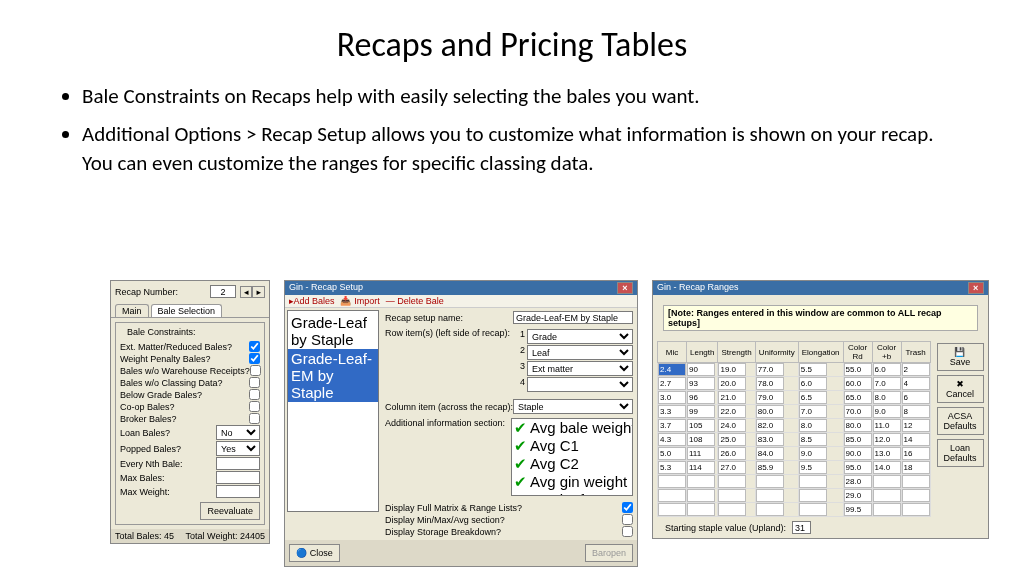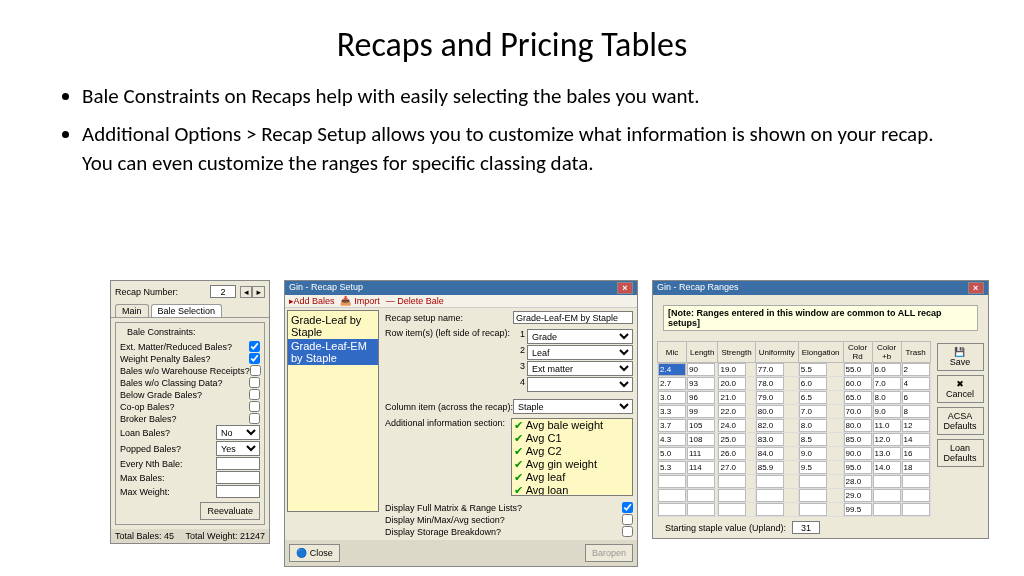--- a/index.html
+++ b/index.html
@@ -15,21 +15,21 @@
 .row{display:flex;align-items:center;justify-content:space-between;margin:1px 0;white-space:nowrap}
 .row label{flex:1}
 input[type=checkbox]{width:11px;height:11px;margin:0}
 input[type=text]{font-size:9px;padding:0 2px;border:1px solid #7a7a7a;background:#fff;height:13px;box-sizing:border-box}
 select{font-size:9px;height:15px;border:1px solid #7a7a7a;background:#fff}
 .btn{font-size:9px;border:1px solid #888;background:#ece9d8;padding:3px 6px;cursor:pointer}
 .tabstrip{display:flex;border-bottom:1px solid #999;padding:2px 4px 0;gap:2px}
 .tab{border:1px solid #999;border-bottom:none;padding:1px 6px;background:#ece9d8;border-radius:3px 3px 0 0;font-size:9px}
 .tab.active{background:#fff}
 .titlebar{background:linear-gradient(#3a6ea5,#3a6ea5);color:#fff;font-size:9px;padding:1px 4px;display:flex;justify-content:space-between}
-.listbox{background:#fef9c3;border:1px solid #7a7a7a;font-size:11px}
+.listbox{background:#ffffff;border:1px solid #7a7a7a;font-size:15px}
 .sel{background:#316ac5;color:#fff}
 .note{background:#ffffe1;border:1px solid #aaa;padding:2px 4px;font-size:9px;font-weight:bold}
 table.grid{border-collapse:collapse;font-size:8px}
 table.grid th{background:#ece9d8;border:1px solid #bbb;padding:1px 3px;font-weight:normal}
 table.grid td{border:1px solid #ddd;padding:0}
 table.grid input{border:1px solid #bbb;width:28px;height:13px;font-size:8px;padding:0 1px}
 .toolbar{display:flex;gap:6px;padding:1px 4px;font-size:9px;align-items:center;border-bottom:1px solid #ccc;background:#f4f2e8}
 .closebtn{width:14px;text-align:center;background:#c75050;color:#fff;font-weight:bold;border:1px solid #888;line-height:10px;font-size:9px}
 </style>
 </head>
@@ -105,21 +105,21 @@
           </div>
           <div class="row">
             <label>Max Weight:</label>
             <input type="text" style="width: 44px;" value="">
           </div>
         </div>
     <div style="text-align:right;margin-top:4px"><button class="btn">Reevaluate</button></div>
   </div>
   <div style="display:flex;justify-content:space-between;padding:2px 4px;background:#ddd9c8">
     <span><span>Total Bales:</span> <span>45</span></span>
-    <span><span>Total Weight:</span> <span>21247</span></span>
+    <span><span>Total Weight:</span> <span>24405</span></span>
   </div>
 </div>
 
 <div class="win" style="width:352px">
   <div class="titlebar">
         <span>Gin - Recap Setup</span>
         <span class="closebtn">×</span>
       </div>
   <div class="toolbar">
     <span style="color:#a00">▸<span>Add Bales</span></span>
@@ -330,17 +330,17 @@
     </table>
     <div style="display:flex;flex-direction:column;gap:4px;margin-top:2px">
       <button class="btn">💾 <span>Save</span></button>
       <button class="btn">✖ <span>Cancel</span></button>
       <button class="btn">ACSA Defaults</button>
       <button class="btn">Loan Defaults</button>
     </div>
   </div>
   <div style="padding:4px 12px;display:flex;align-items:center;gap:6px">
     <span>Starting staple value (Upland):</span>
-    <input type="text" style="width: 28px; text-align: center;" value="31">
+    <input type="text" style="width: 19px;" value="31">
   </div>
 </div>
 
 </div>
 
 </body></html>

